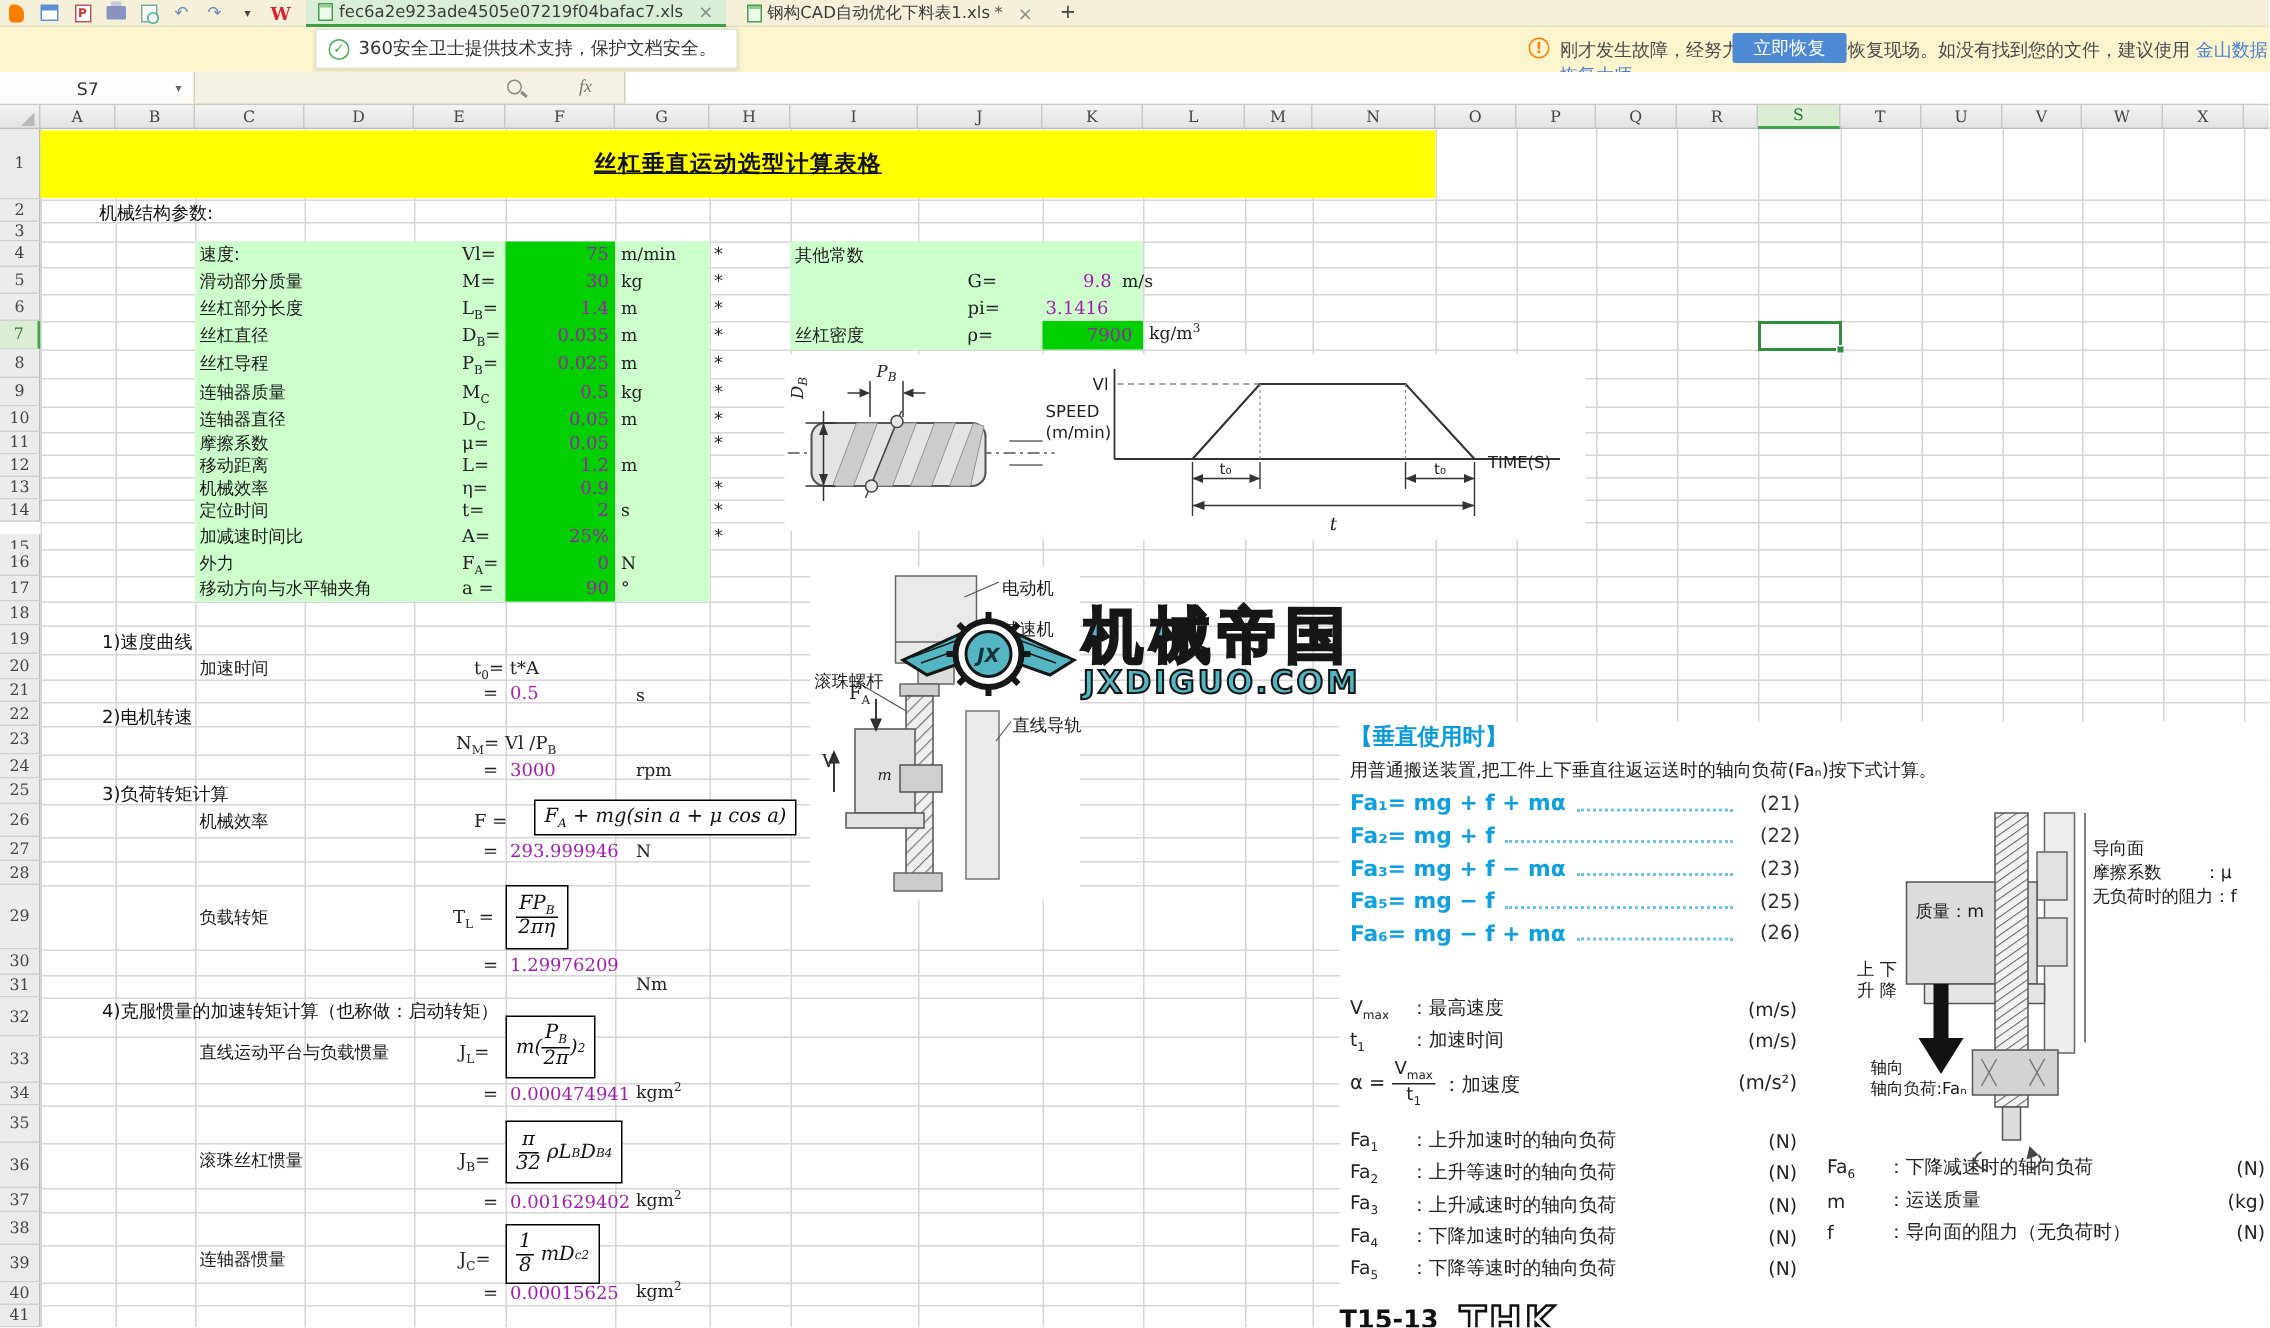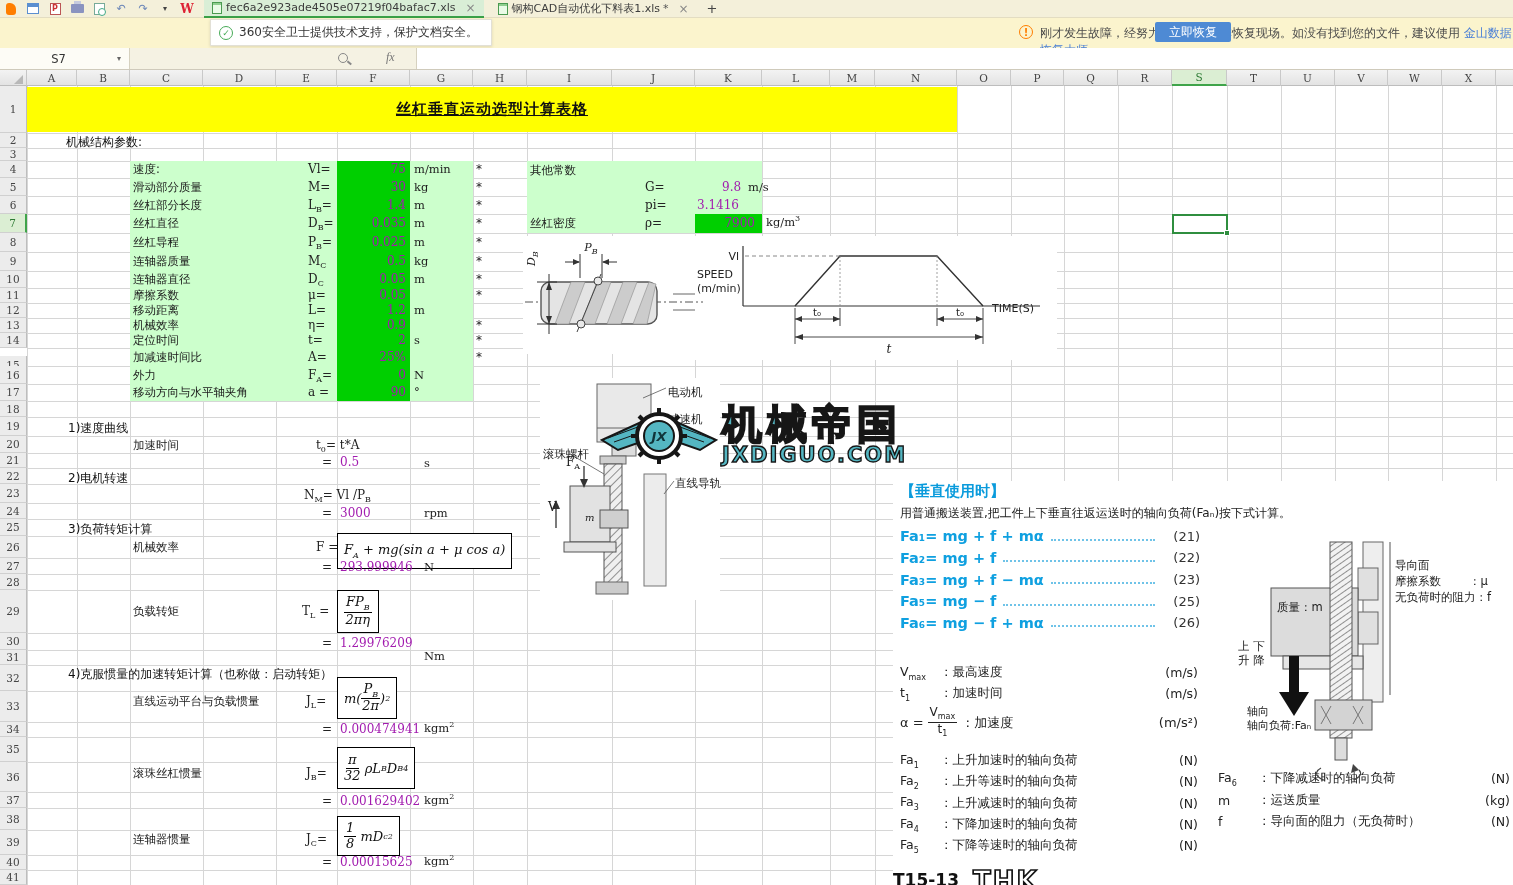--- a/index.html
+++ b/index.html
@@ -586,21 +586,21 @@
 
   <div class="t sec" style="left:68px;top:470px;">2)电机转速</div>
   <div class="t sym" style="left:304px;top:488px;"><span>N</span><sub>M</sub><span>=</span>&nbsp;<span>Vl /P</span><sub>B</sub></div>
   <div class="t sym" style="left:322px;top:506px;">=</div>
   <div class="t val" style="left:340px;top:506px;">3000</div>
   <div class="t unit" style="left:424px;top:506px;">rpm</div>
 
   <div class="t sec" style="left:68px;top:521px;">3)负荷转矩计算</div>
   <div class="t lbl" style="left:133px;top:540px;">机械效率</div>
   <div class="t sym" style="left:316px;top:540px;"><span>F</span>&nbsp;<span>=</span></div>
-  <div class="fbox" style="left:337px;top:533px;height:36px;">
+  <div class="fbox" style="left:356px;top:533px;height:24px;">
       <i><span>F</span><sub>A</sub><span> + mg(sin a + μ cos a)</span></i>
     </div>
   <div class="t sym" style="left:322px;top:560px;">=</div>
   <div class="t val" style="left:340px;top:560px;">293.999946</div>
   <div class="t unit" style="left:424px;top:560px;">N</div>
 
   <div class="t lbl" style="left:133px;top:604px;">负载转矩</div>
   <div class="t sym" style="left:302px;top:604px;"><span>T</span><sub>L</sub>&nbsp;<span>=</span></div>
   <div class="fbox" style="left:337px;top:590px;height:43px;">
     <span class="frac">

